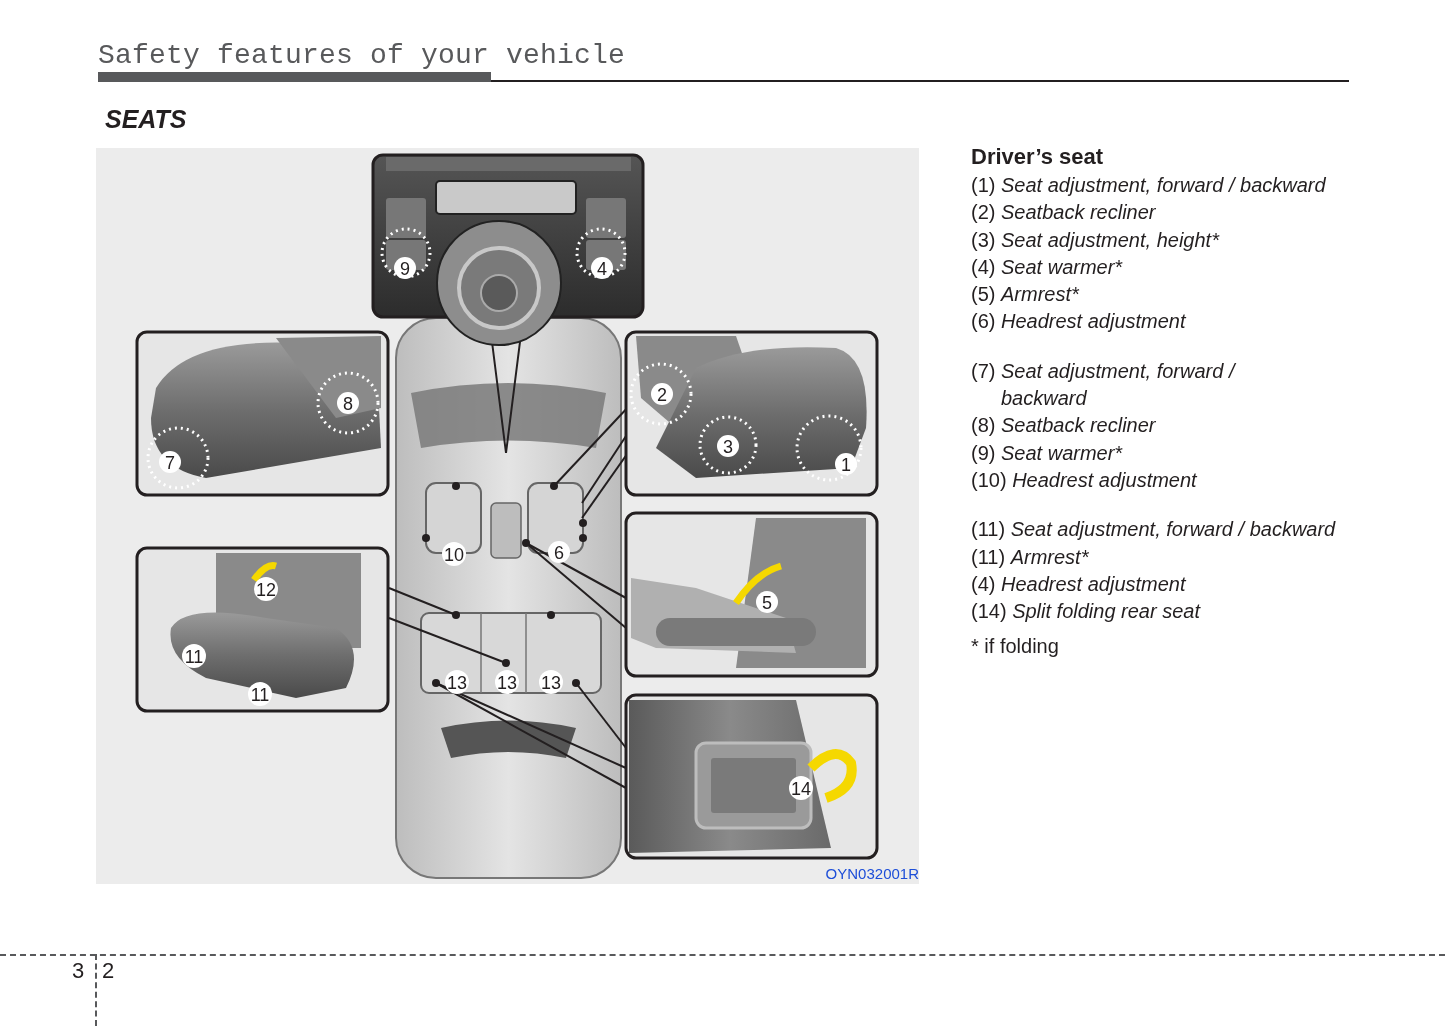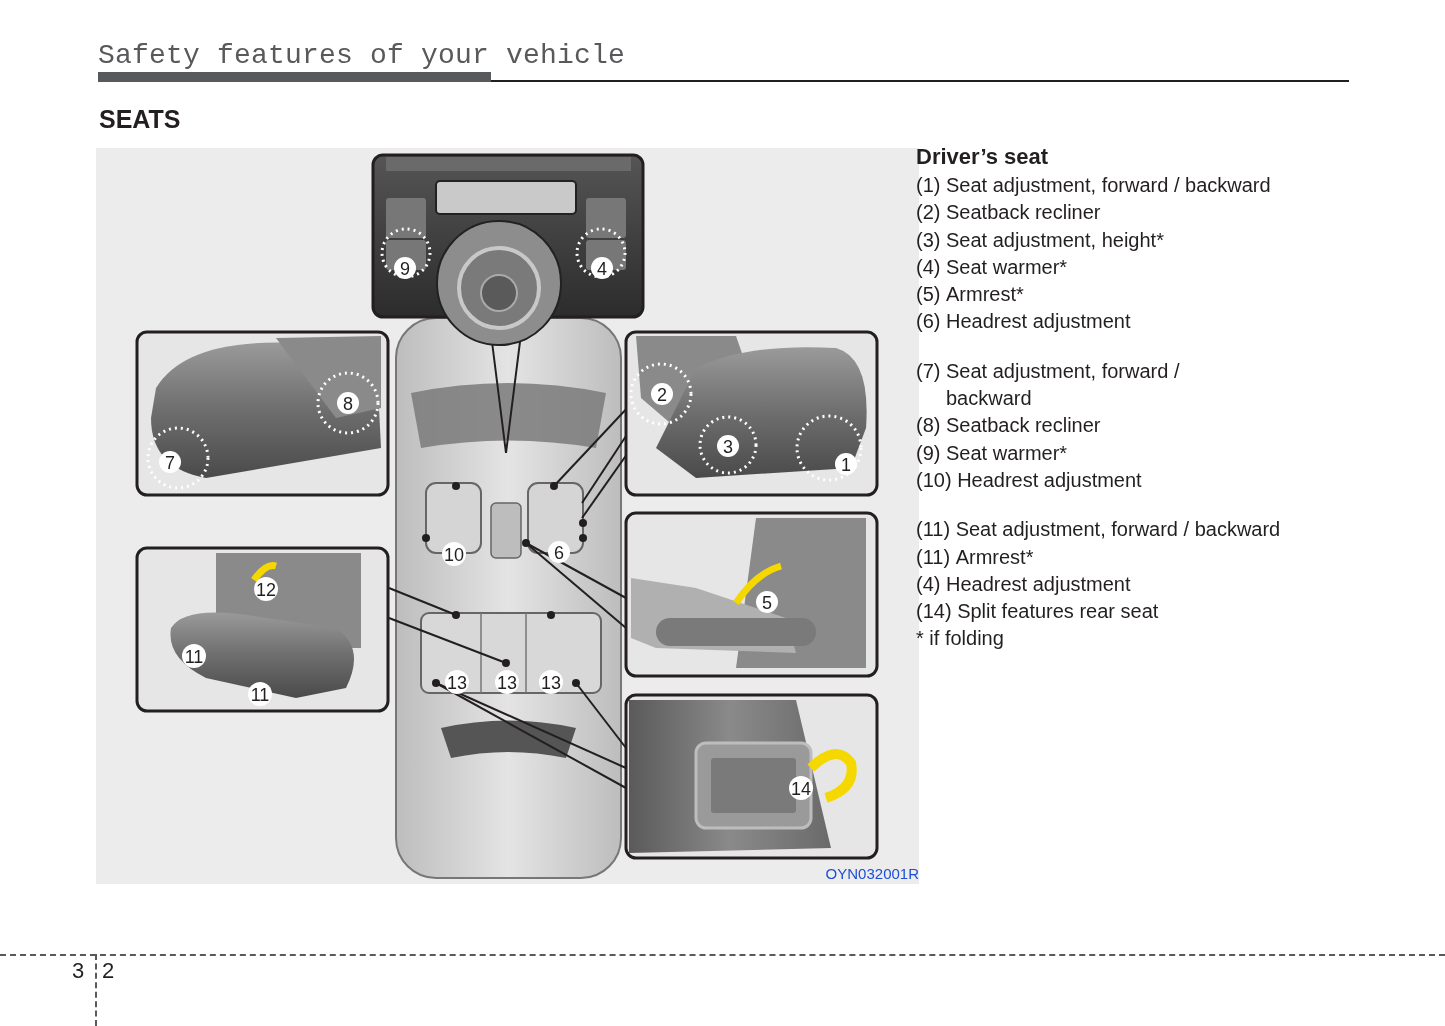--- a/index.html
+++ b/index.html
@@ -2,32 +2,32 @@
 <html><head>
 <meta charset="utf-8">
 <style>
   html, body { margin: 0; padding: 0; background: #ffffff; }
   body { width: 1445px; height: 1026px; position: relative; overflow: hidden; font-family: "Liberation Sans", sans-serif; color: #231f20; }
 
   .section-header { position: absolute; left: 98px; top: 40px; font-family: Liberation Mono, monospace; font-size: 28px; color: #58595b; letter-spacing: 0.2px; }
   .header-bar { position: absolute; left: 98px; top: 72px; width: 393px; height: 10px; background: #58595b; }
   .header-rule { position: absolute; left: 491px; top: 80px; width: 858px; height: 2px; background: #231f20; }
 
-  .page-title { position: absolute; left: 99px; top: 105px; font-size: 25px; font-weight: bold; color: #231f20; }
+  .page-title { position: absolute; left: 105px; top: 105px; font-size: 25px; font-weight: bold; color: #231f20; font-style: italic; }
 
   .figure { position: absolute; left: 96px; top: 148px; width: 823px; height: 736px; background: #ececec; }
   .figure svg { position: absolute; left: 0; top: 0; }
   .figure-code { position: absolute; right: 0; bottom: 2px; font-size: 15px; color: #1d4ed8; }
 
-  .legend { position: absolute; left: 916px; top: 142px; width: 420px; }
+  .legend { position: absolute; left: 971px; top: 142px; width: 420px; }
   .legend h2 { margin: 0; font-size: 22px; font-weight: bold; color: #231f20; line-height: 30px; }
   .legend ul { list-style: none; margin: 0 0 22px 0; padding: 0; }
   .legend li { font-size: 20px; line-height: 27.3px; color: #231f20; display: flex; }
   .legend li .num { white-space: pre; }
-  .legend li .txt { flex: 1; }
+  .legend li .txt { flex: 1; font-style: italic; }
   .legend .note { font-size: 20px; line-height: 27px; }
 
   .footer-rule { position: absolute; left: 0; top: 954px; width: 1445px; border-top: 2px dashed #58595b; }
   .footer-vrule { position: absolute; left: 95px; top: 954px; height: 72px; border-left: 2px dashed #58595b; }
   .page-chapter { position: absolute; left: 72px; top: 958px; font-size: 22px; color: #231f20; }
   .page-num { position: absolute; left: 102px; top: 958px; font-size: 22px; color: #231f20; }
 
   .callout-num { font-family: "Liberation Sans", sans-serif; font-size: 18px; fill: #231f20; }
 </style>
 </head>
@@ -275,36 +275,36 @@
           <span class="num">(9) </span>
           <span class="txt">Seat warmer*</span>
         </li>
       <li>
           <span class="num">(10) </span>
           <span class="txt">Headrest adjustment</span>
         </li>
     </ul>
   </div>
   <div>
-    <ul style="margin-bottom:0">
+    <ul style="margin-bottom:8px">
       <li>
           <span class="num">(11) </span>
           <span class="txt">Seat adjustment, forward / backward</span>
         </li>
       <li>
           <span class="num">(11) </span>
           <span class="txt">Armrest*</span>
         </li>
       <li>
           <span class="num">(4) </span>
           <span class="txt">Headrest adjustment</span>
         </li>
       <li>
           <span class="num">(14) </span>
-          <span class="txt">Split features rear seat</span>
+          <span class="txt">Split folding rear seat</span>
         </li>
     </ul>
     <div class="note">* if folding</div>
   </div>
 </div>
 
 <div class="footer-rule"></div>
 <div class="footer-vrule"></div>
 <div class="page-chapter">3</div>
 <div class="page-num">2</div>

